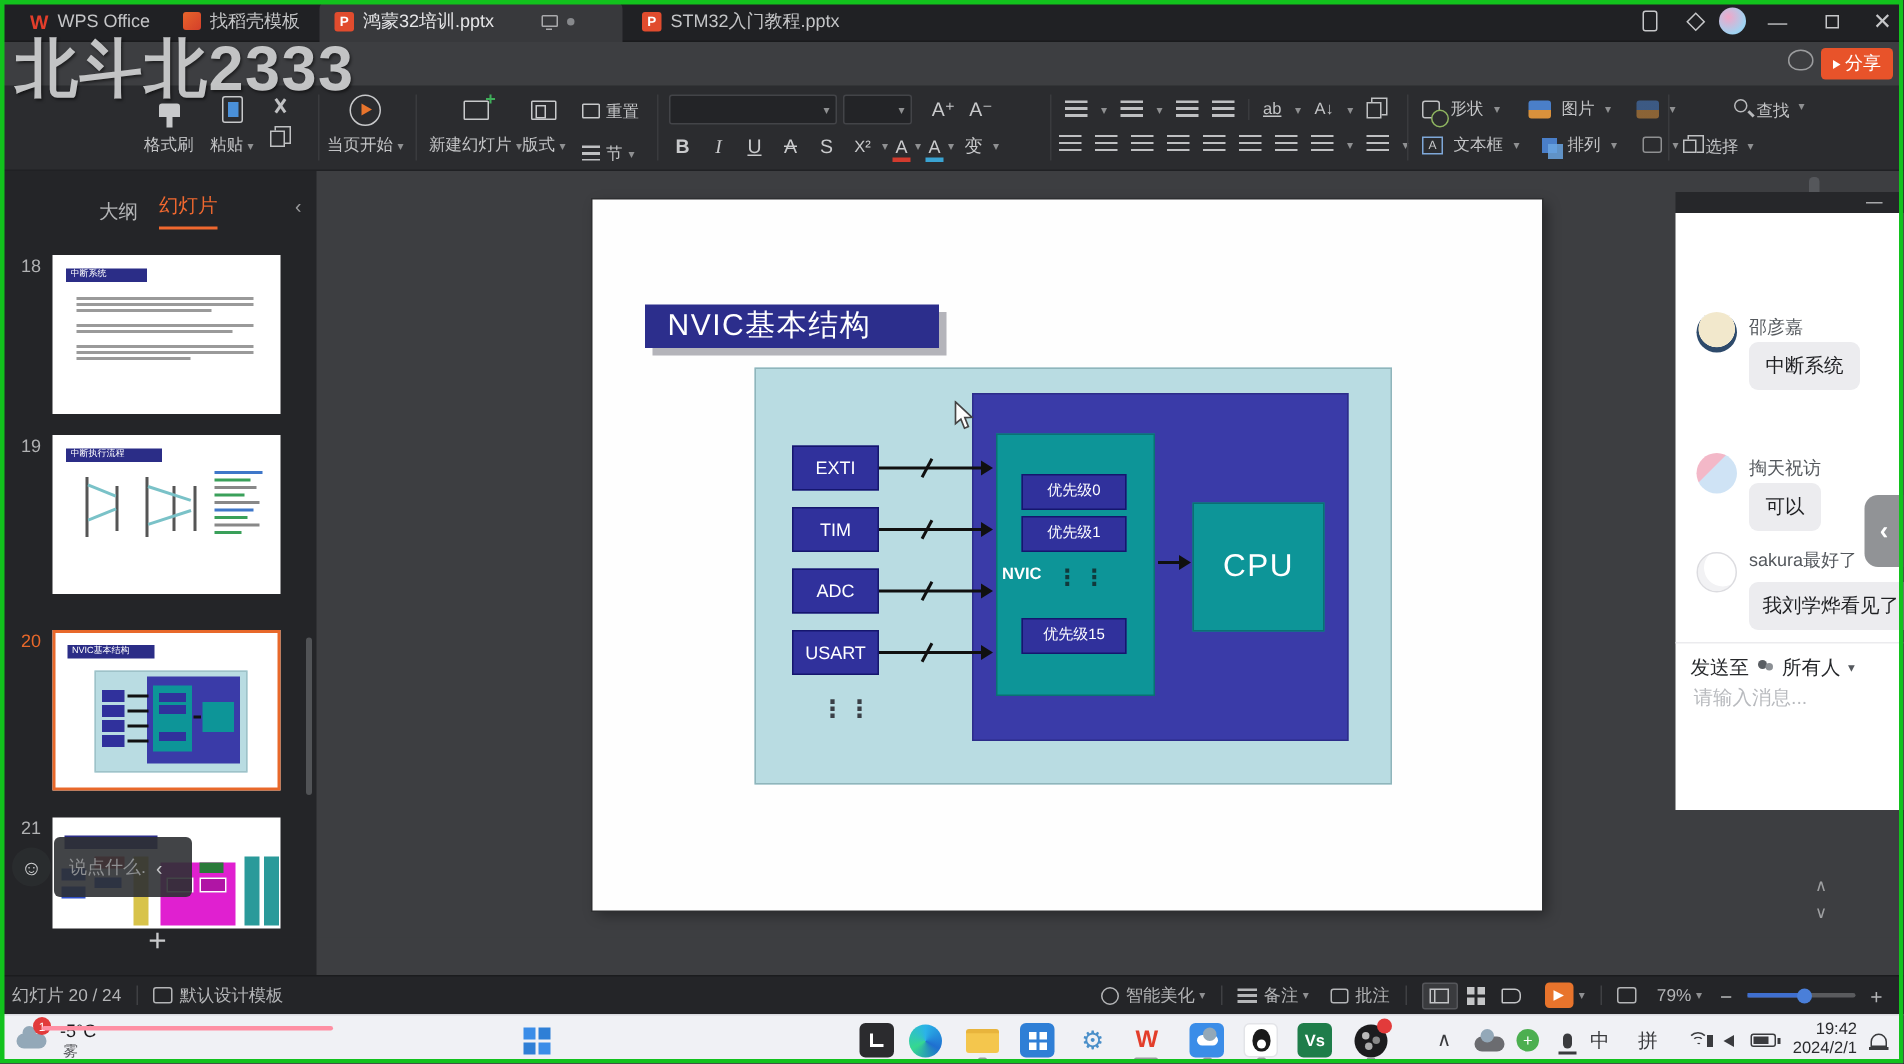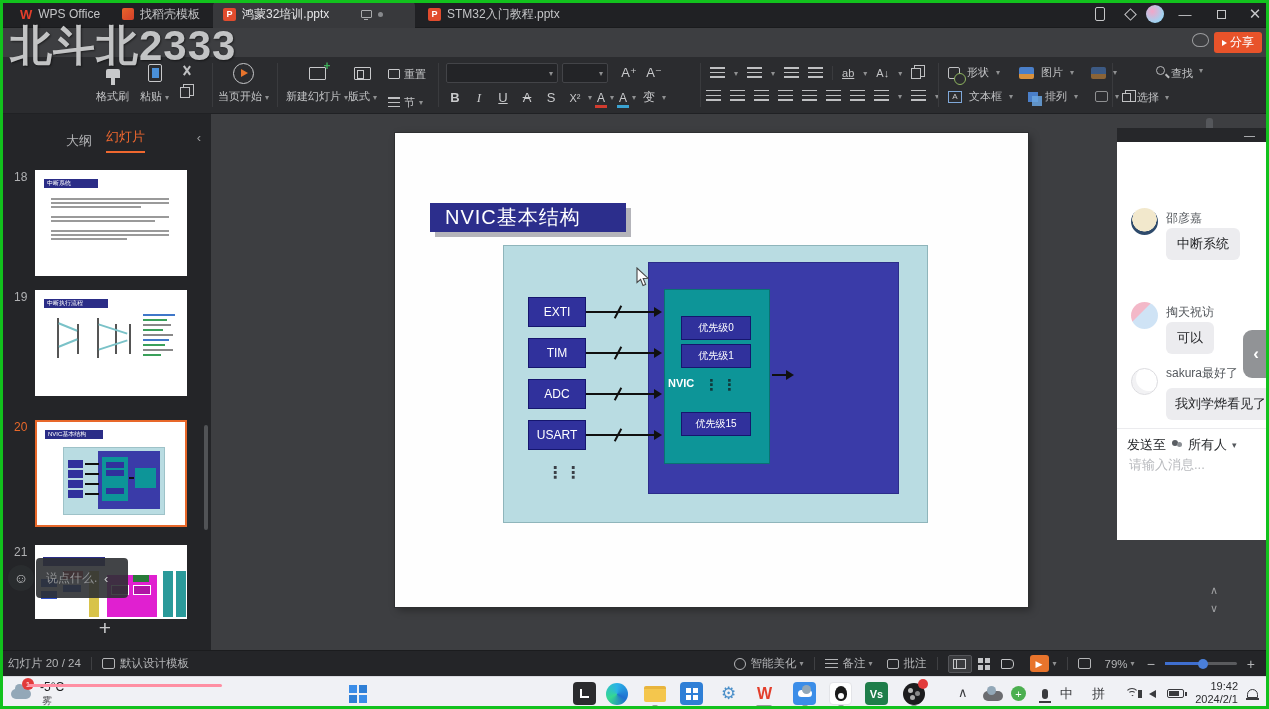--- a/index.html
+++ b/index.html
@@ -404,20 +404,21 @@
     <div id="s-title">NVIC基本结构</div>
     <div id="s-cyan"></div>
     <div id="s-indigo"></div>
     <div id="s-teal"></div>
     <div id="s-nvic">NVIC</div>
     <div class="prio" style="top:183px;">优先级0</div>
     <div class="prio" style="top:211px;">优先级1</div>
     <div class="prio" style="top:279px;">优先级15</div>
     <span class="vdots" style="left:309px;top:243px;">⋮</span>
     <span class="vdots" style="left:327px;top:243px;">⋮</span>
+    <div id="s-cpu">CPU</div>
     <div class="srcbox" style="top:164px;">EXTI</div>
     <div class="srcbox" style="top:205px;">TIM</div>
     <div class="srcbox" style="top:246px;">ADC</div>
     <div class="srcbox" style="top:287px;">USART</div>
     <div class="sig" style="top:178px;">
         <i></i>
       </div>
     <div class="sig" style="top:219px;">
         <i></i>
       </div>

